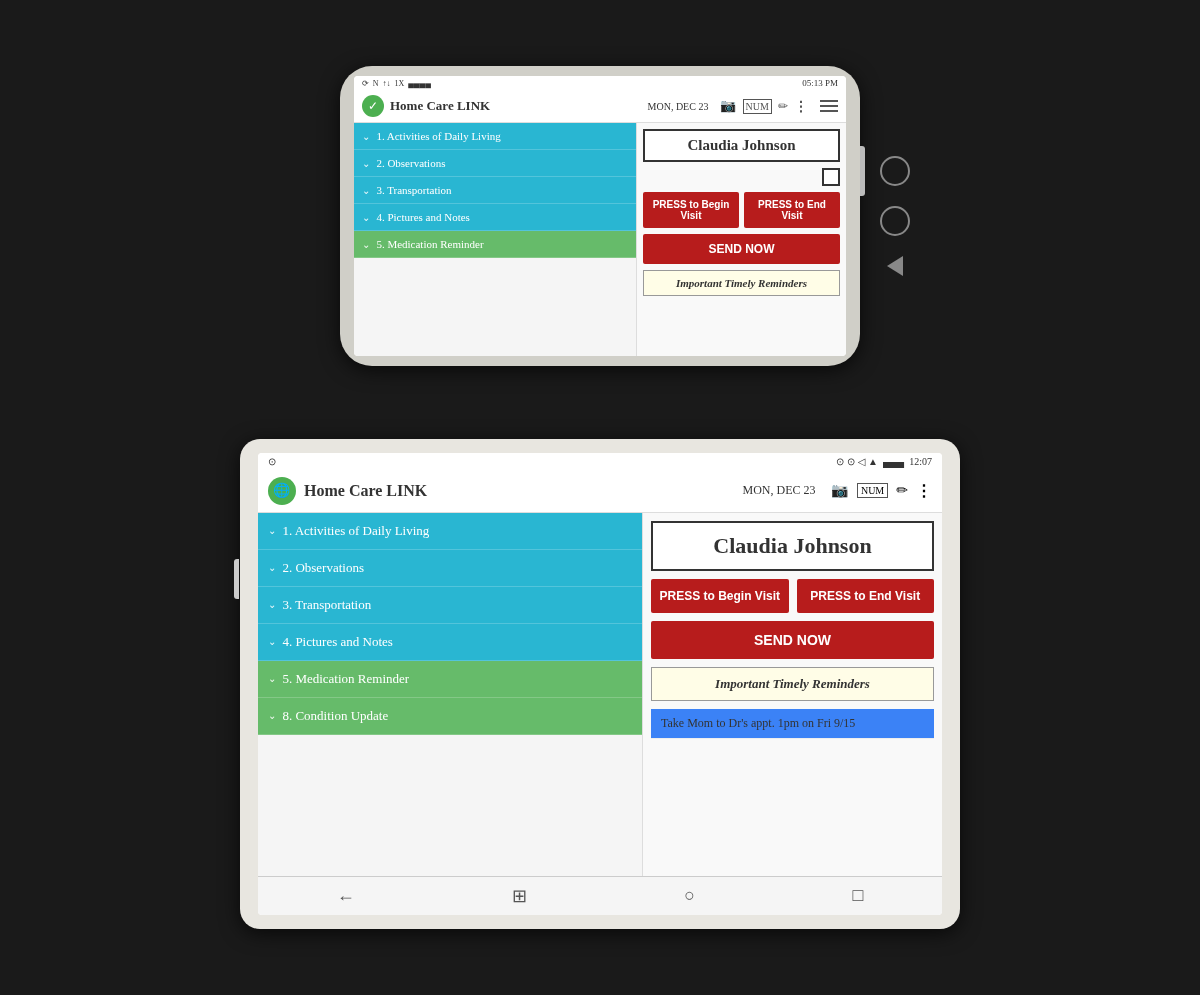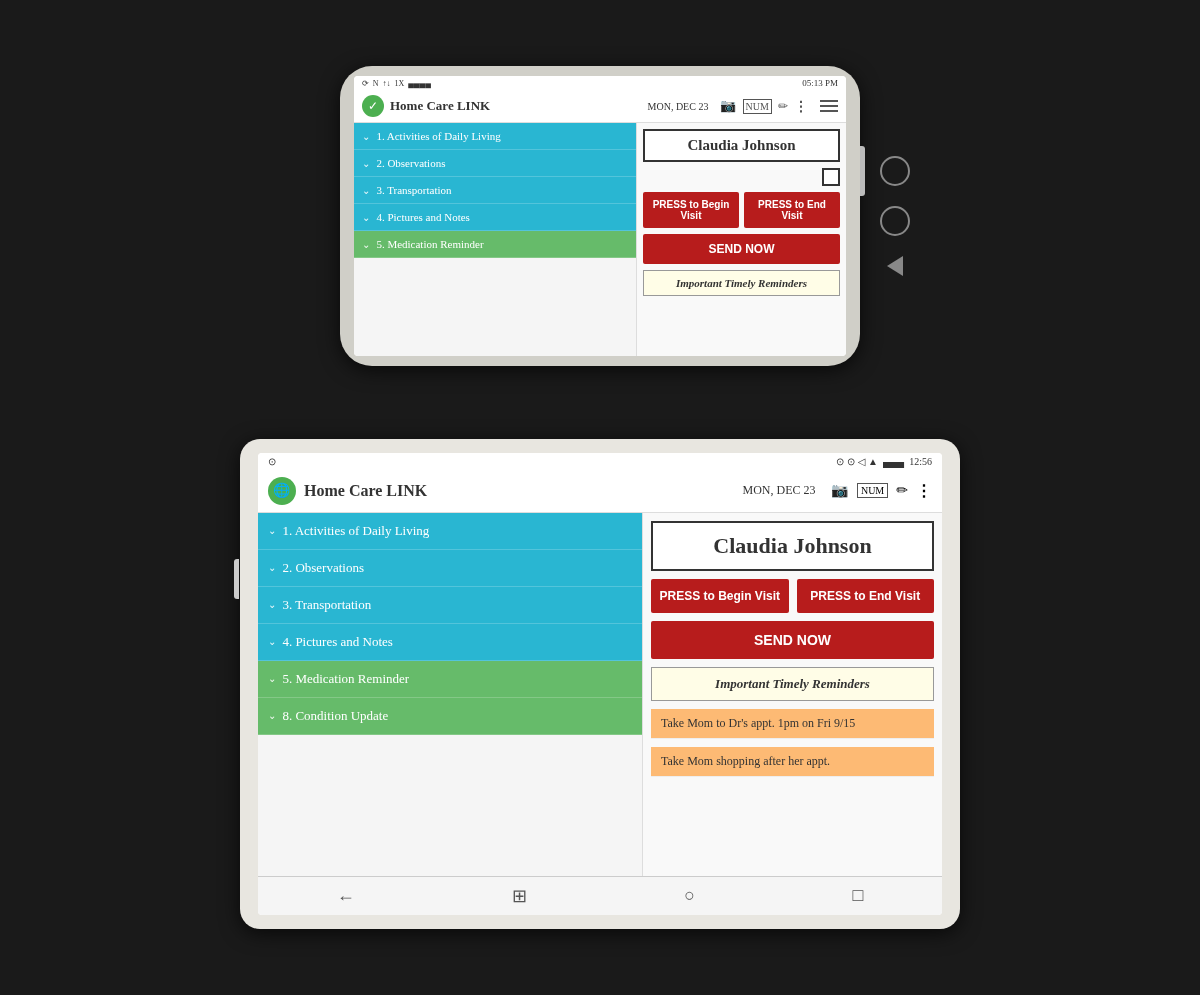--- a/index.html
+++ b/index.html
@@ -329,21 +329,21 @@
       color: #333;
       background: #fffde7;
       text-align: center;
     }
 
     .tablet-reminder-item {
       padding: 7px 10px;
       font-size: 12px;
       color: #333;
       border-bottom: 1px solid #eee;
-      background: #fdba74;
+      background: #3b82f6;
     }
 
     .tablet-bottom-nav {
       background: #f5f5f5;
       display: flex;
       justify-content: space-around;
       align-items: center;
       padding: 8px 0;
       border-top: 1px solid #ccc;
       font-size: 18px;
@@ -460,21 +460,21 @@
 
   <div class="tablet-screen">
 
     <div class="tablet-status-bar">
       <div style="font-size:10px;">
         <span>⊙</span>
       </div>
       <div style="display:flex;gap:5px;align-items:center;font-size:10px;">
         <span>⊙ ⊙ ◁ ▲</span>
         <span>▄▄▄</span>
-        <span>12:56</span>
+        <span>12:07</span>
       </div>
     </div>
 
     <div class="tablet-app-header">
       <div class="tablet-app-logo">
         <span>🌐</span>
       </div>
       <span class="tablet-app-title">Home Care LINK</span>
       <span style="font-size:12px;color:#333;margin-right:8px;">MON, DEC 23</span>
       <div style="display:flex;gap:8px;align-items:center;">
@@ -516,21 +516,20 @@
 
       <div class="tablet-right-panel">
         <div class="tablet-patient-name-box">Claudia Johnson</div>
         <div class="tablet-visit-buttons">
           <button class="tablet-btn-visit">PRESS to Begin Visit</button>
           <button class="tablet-btn-visit">PRESS to End Visit</button>
         </div>
         <button class="tablet-btn-send-now">SEND NOW</button>
         <div class="tablet-important-reminders-box">Important Timely Reminders</div>
         <div class="tablet-reminder-item">Take Mom to Dr's appt. 1pm on Fri 9/15</div>
-        <div class="tablet-reminder-item">Take Mom shopping after her appt.</div>
       </div>
     </div>
 
     <div class="tablet-bottom-nav">
       <span>←</span>
       <span>⊞</span>
       <span>○</span>
       <span>□</span>
     </div>
   </div>

